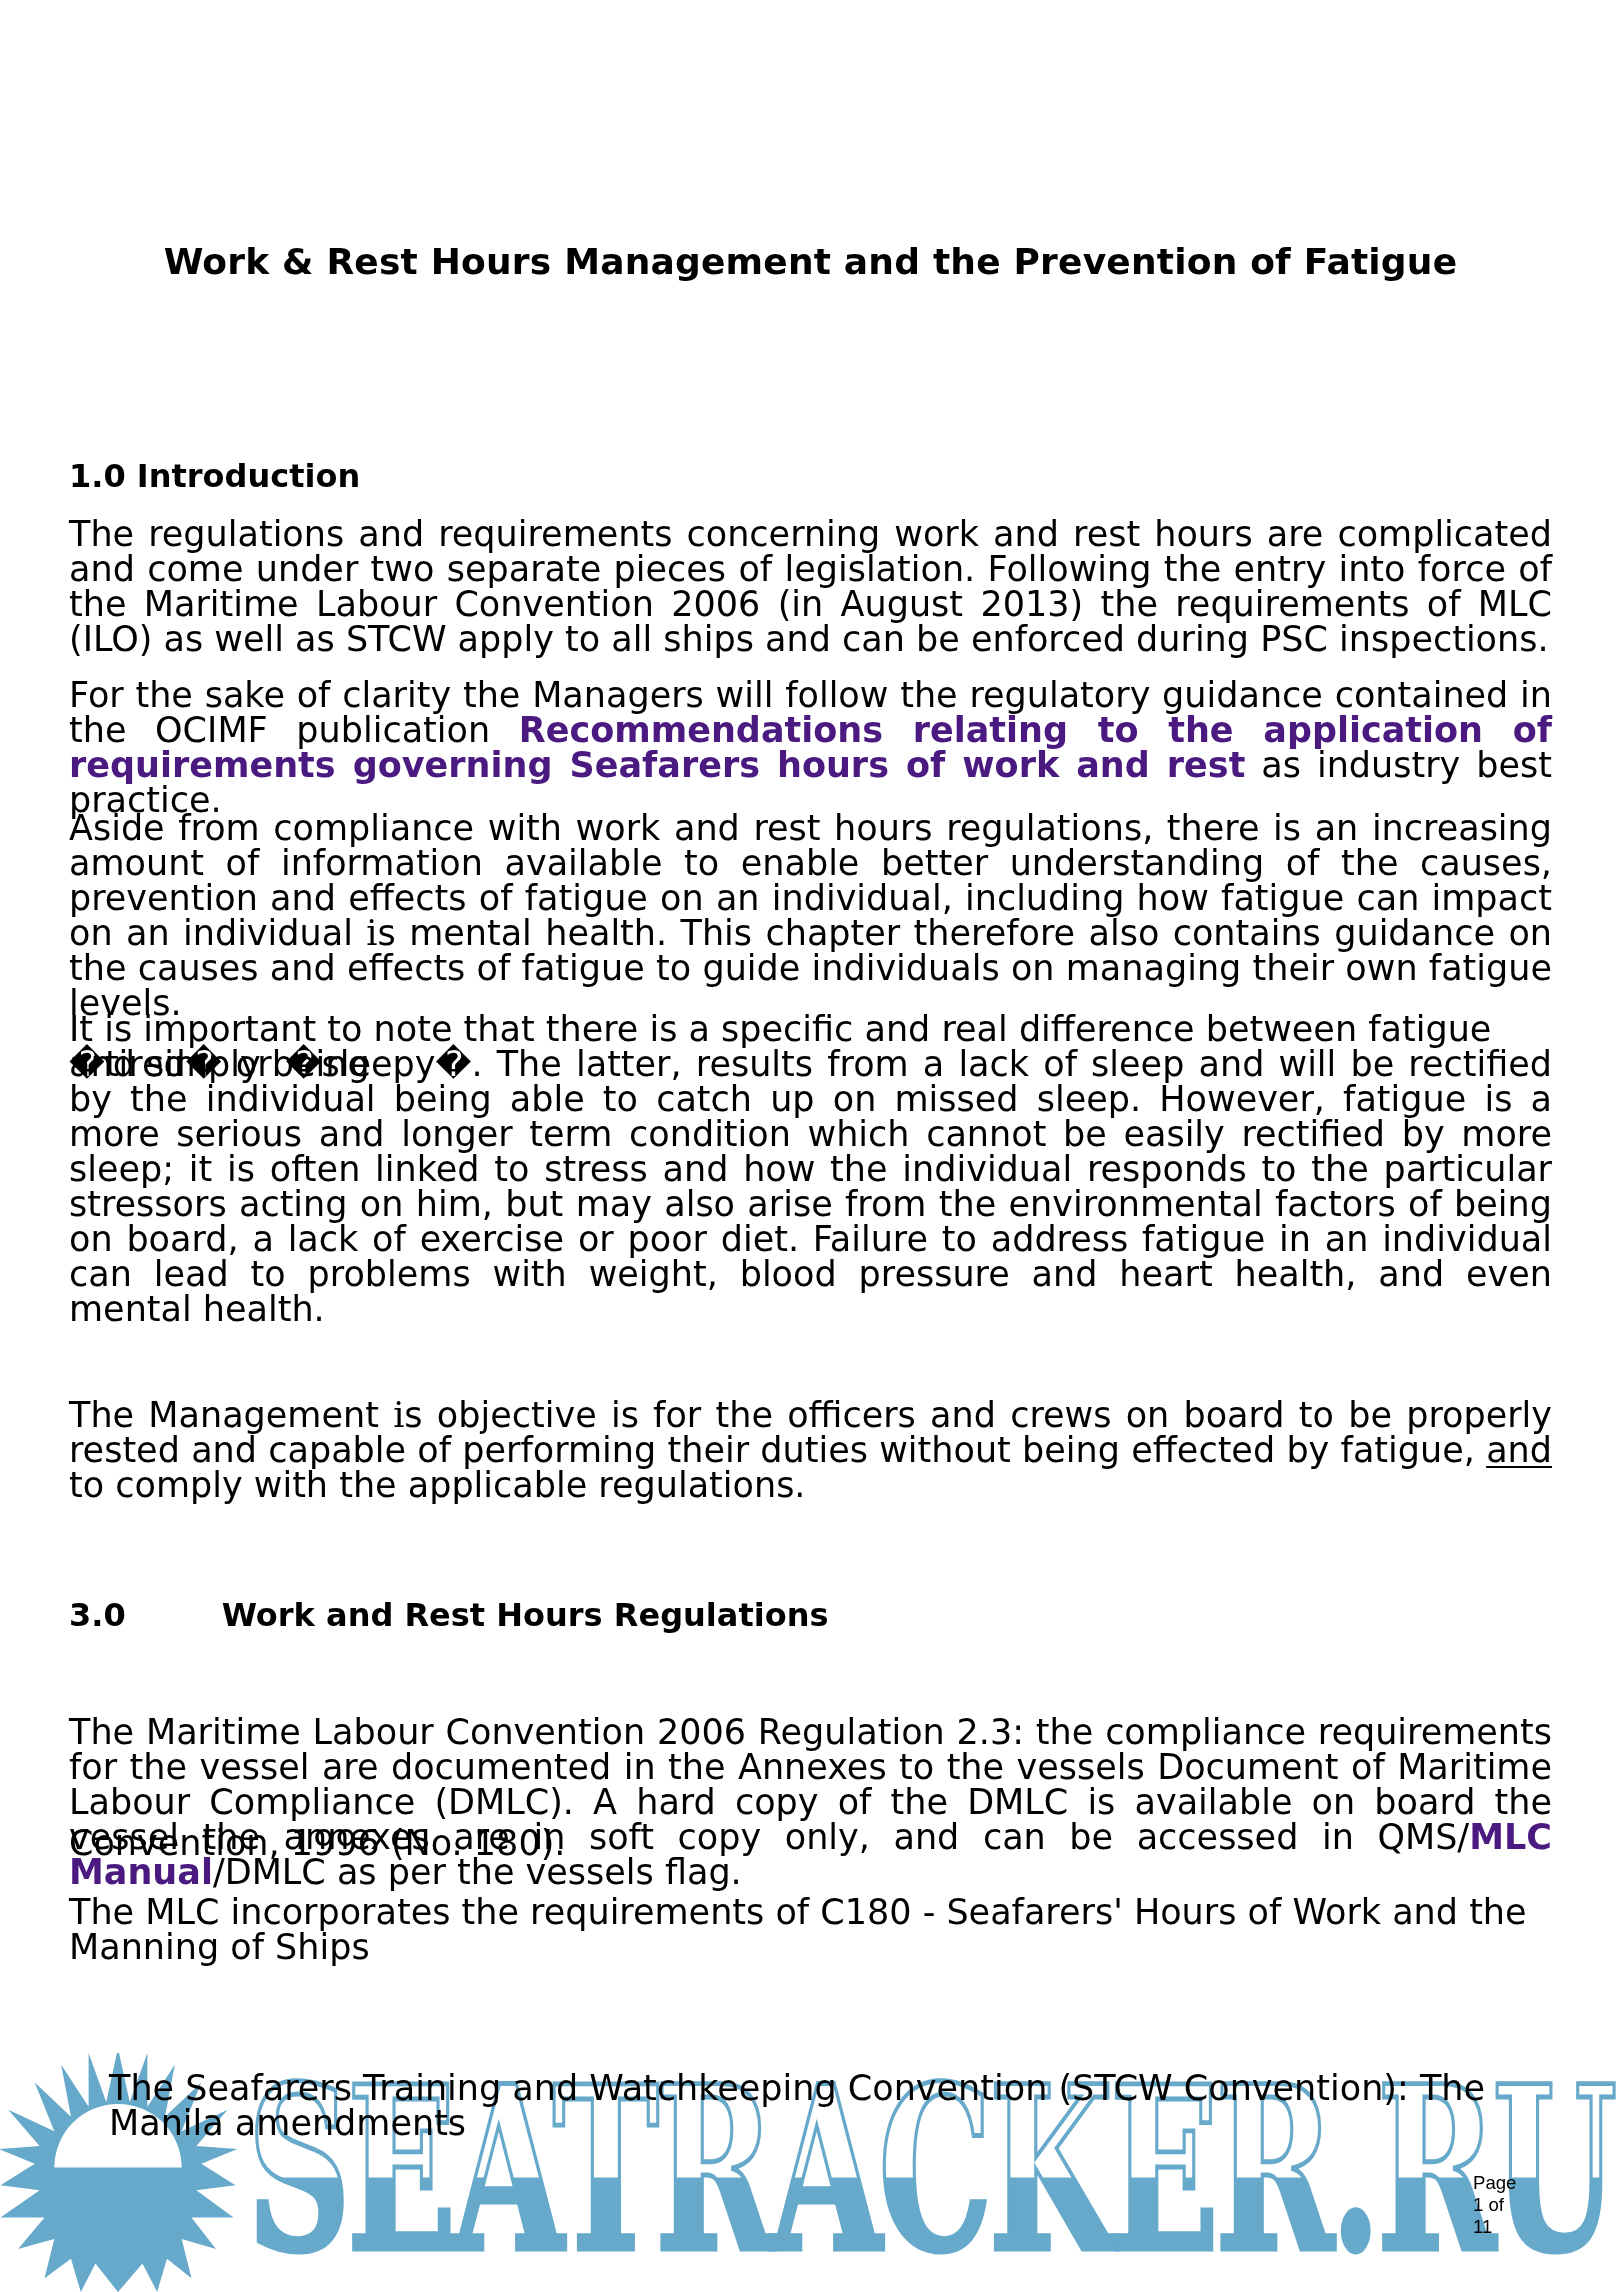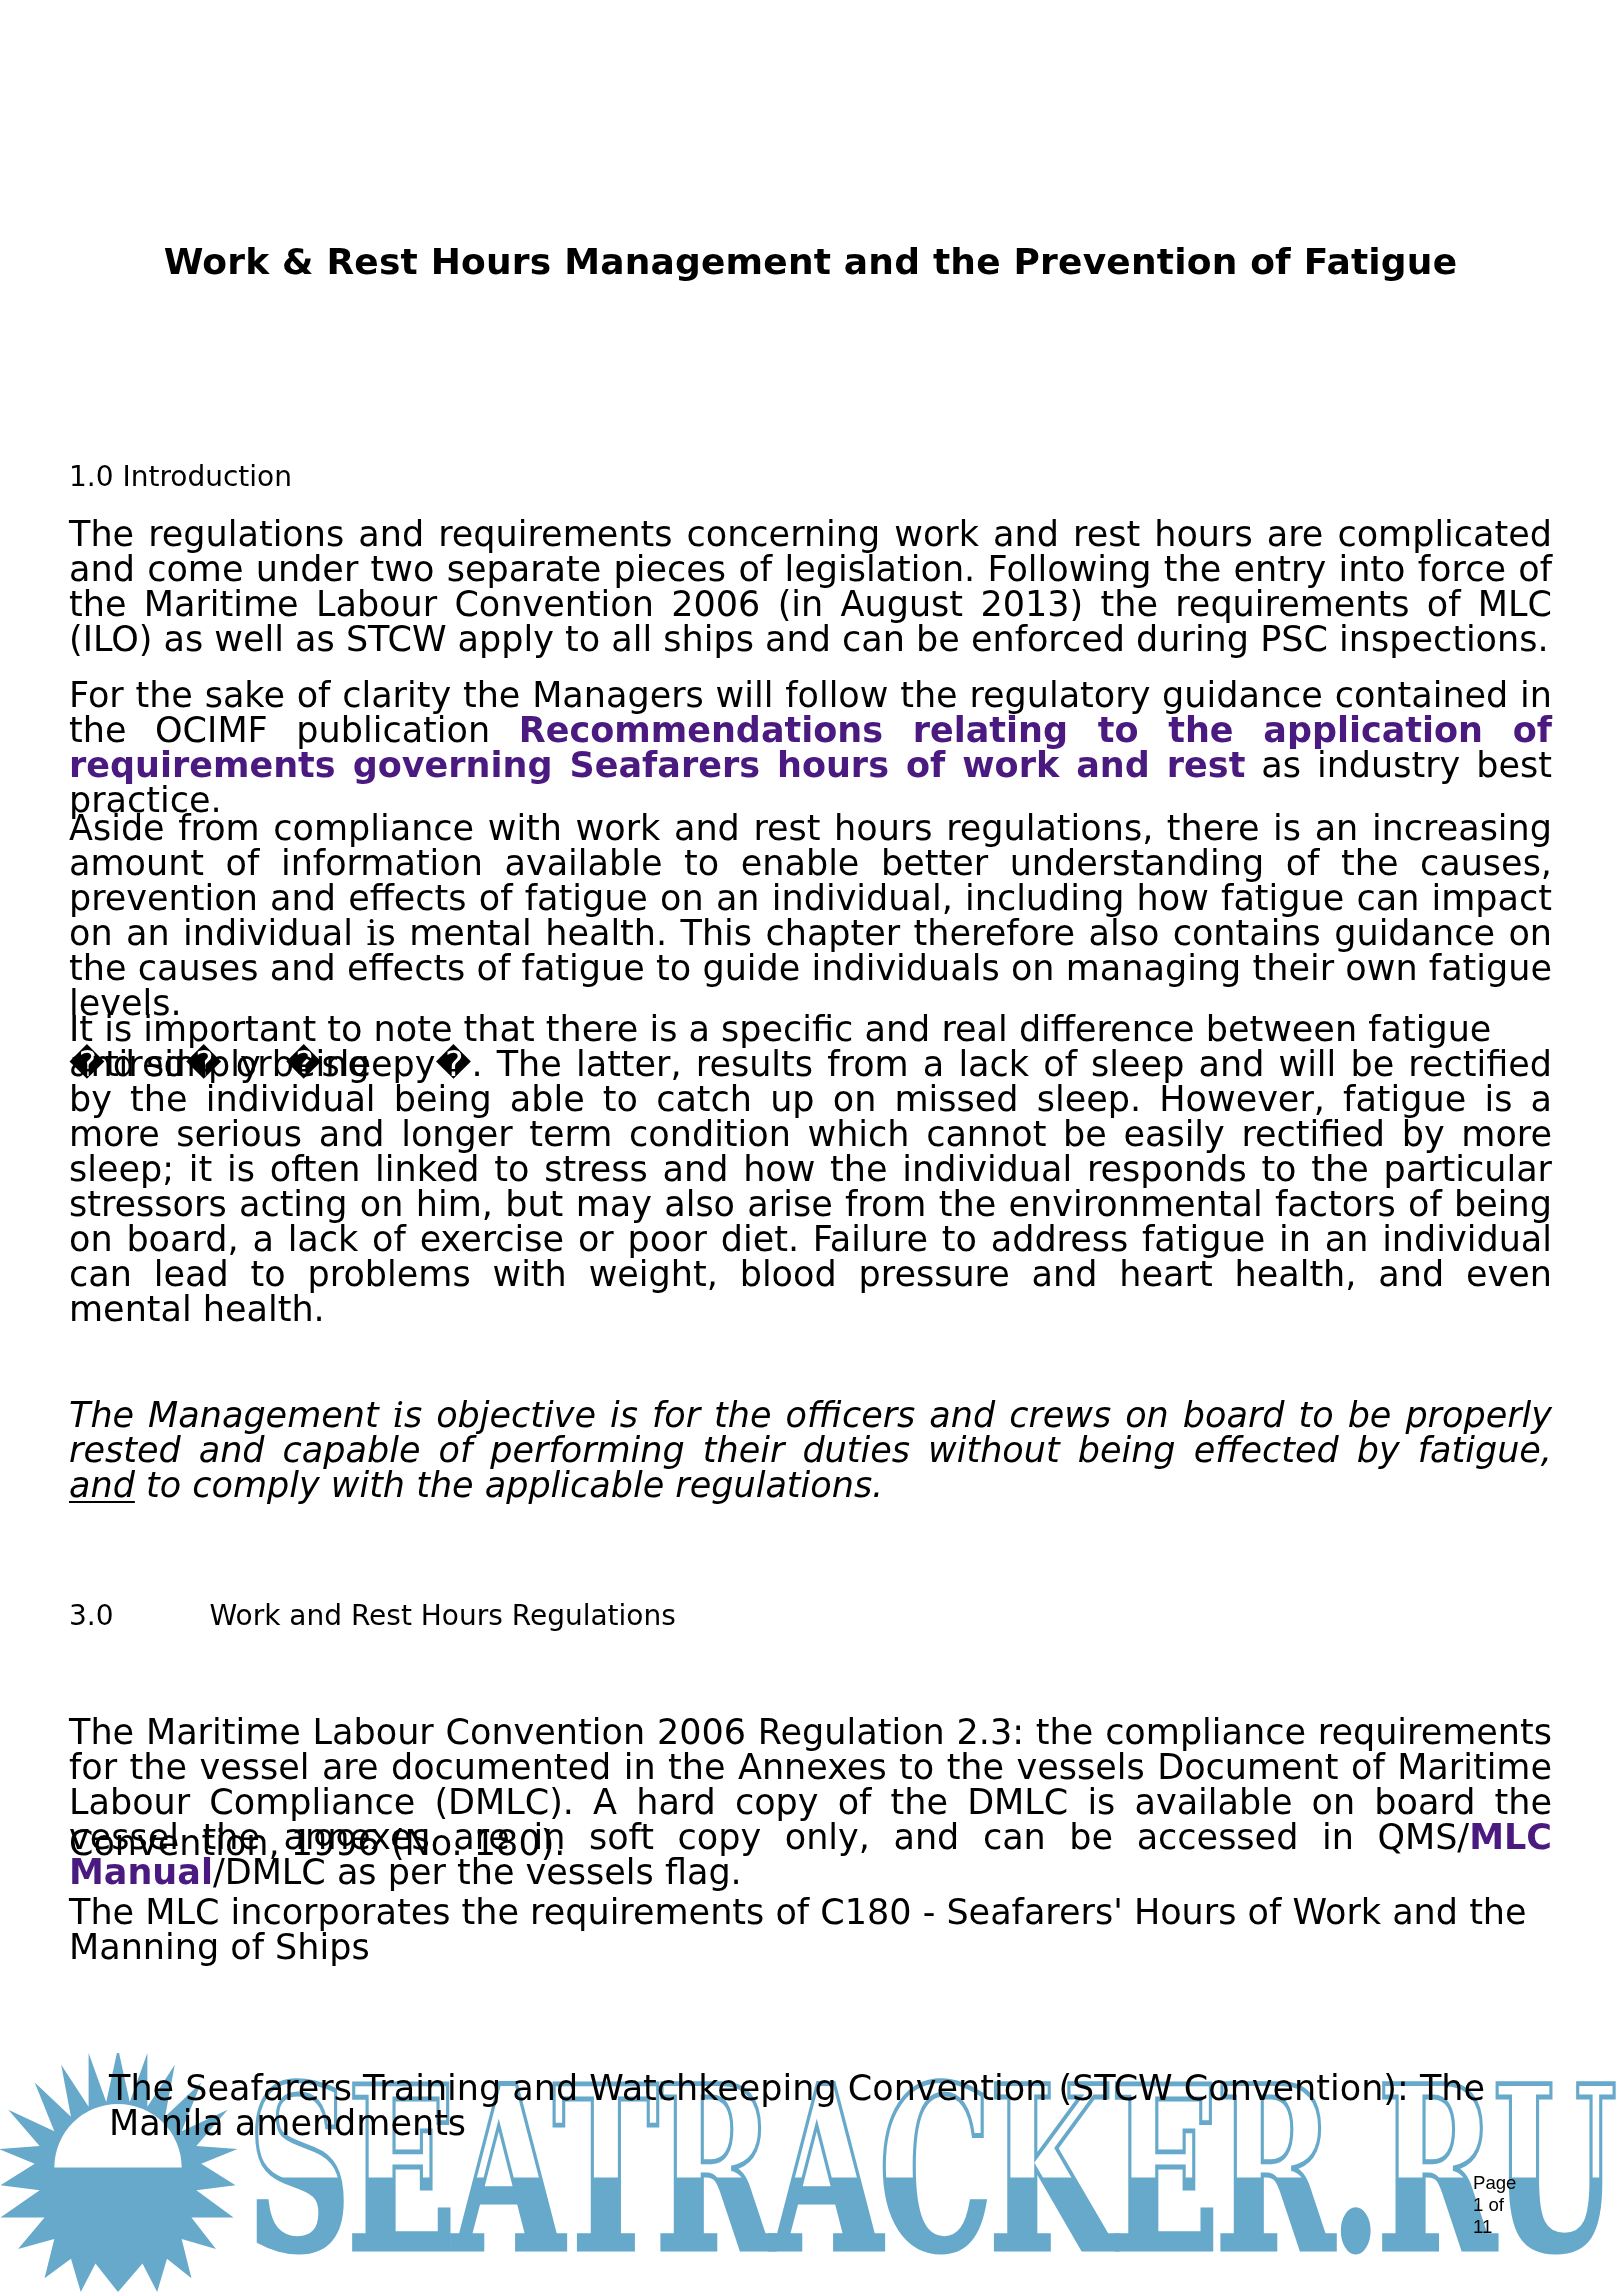--- a/index.html
+++ b/index.html
@@ -1,20 +1,20 @@
 <!DOCTYPE html>
 <html><head>
 <meta charset="utf-8">
 <style>
   html, body { margin: 0; padding: 0; background: #ffffff; }
   body { width: 1621px; height: 2293px; position: relative; overflow: hidden; font-family: "DejaVu Sans", sans-serif; color: #000; }
   .page { position: absolute; left: 0; top: 0; width: 1397px; height: 2293px; }
   .title { position: absolute; left: 0; width: 1621px; top: 241px; text-align: center; font-weight: bold; font-size: 36px; letter-spacing: 0.2px; }
   .block { position: absolute; left: 69px; width: 1483px; font-size: 35px; line-height: 35px; }
-  .h { font-weight: normal; font-size: 28px; }
+  .h { font-weight: bold; font-size: 32px; }
   .just { text-align: justify; text-align-last: left; }
   .purple { color: #4b1a80; font-weight: bold; }
   .serif-i { font-family: "DejaVu Serif", serif; }
   .u { text-decoration: underline; text-decoration-thickness: 2px; text-underline-offset: 3.9px; }
   .tab { display: inline-block; width: 96px; }
   .pager { position: absolute; left: 1473px; top: 2172px; font-family: "Liberation Sans", sans-serif; font-size: 18.6px; color: #000; z-index: 3; }
   .watermark { position: absolute; left: 0; top: 2053px; width: 1621px; height: 239px; z-index: 1; }
   .stcw { z-index: 2; margin-left: 40px; }
 </style>
 </head>
@@ -33,21 +33,21 @@
   </div>
 
   <div class="block just" style="top:811px;">
     <span>Aside from compliance with work and rest hours regulations, there is an increasing amount of information available to enable better understanding of the causes, prevention and effects of fatigue on an individual, including how fatigue can impact on an individual</span> <span class="serif-i">i</span><span>s mental health. This chapter therefore also contains guidance on the causes and effects of fatigue to guide individuals on managing their own fatigue levels.</span>
   </div>
 
   <div class="block" style="top:1012px;">It is important to note that there is a specific and real difference between fatigue and simply being</div>
   <div class="block just" style="top:1047px;">�tired� or �sleepy�. The latter, results from a lack of sleep and will be rectified by the individual being able to catch up on missed sleep. However, fatigue is a more serious and longer term condition which cannot be easily rectified by more sleep; it is often linked to stress and how the individual responds to the particular stressors acting on him, but may also arise from the environmental factors of being on board, a lack of exercise or poor diet. Failure to address fatigue in an individual can lead to problems with weight, blood pressure and heart health, and even mental health.</div>
 
 
-  <div class="block just" style="top:1398px;font-style:italic;">
+  <div class="block just" style="top:1398px;">
     <span>The Management</span> <span class="serif-i">i</span><span>s objective is for the officers and crews on board to be properly rested and capable of performing their duties without being effected by fatigue, </span><span class="u">and</span><span> to comply with the applicable regulations.</span>
   </div>
 
   <div class="block h" style="top:1598px;">
     <span>3.0</span><span class="tab"></span><span>Work and Rest Hours Regulations</span>
   </div>
 
 
   <div class="block just" style="top:1715px;">
     <span>The Maritime Labour Convention 2006 Regulation 2.3: the compliance requirements for the vessel are documented in the Annexes to the vessels Document of Maritime Labour Compliance (DMLC). A hard copy of the DMLC is available on board the vessel  the annexes are in soft copy only, and can be accessed in QMS/</span><span class="purple">MLC Manual</span><span>/DMLC as per the vessels flag.</span>

